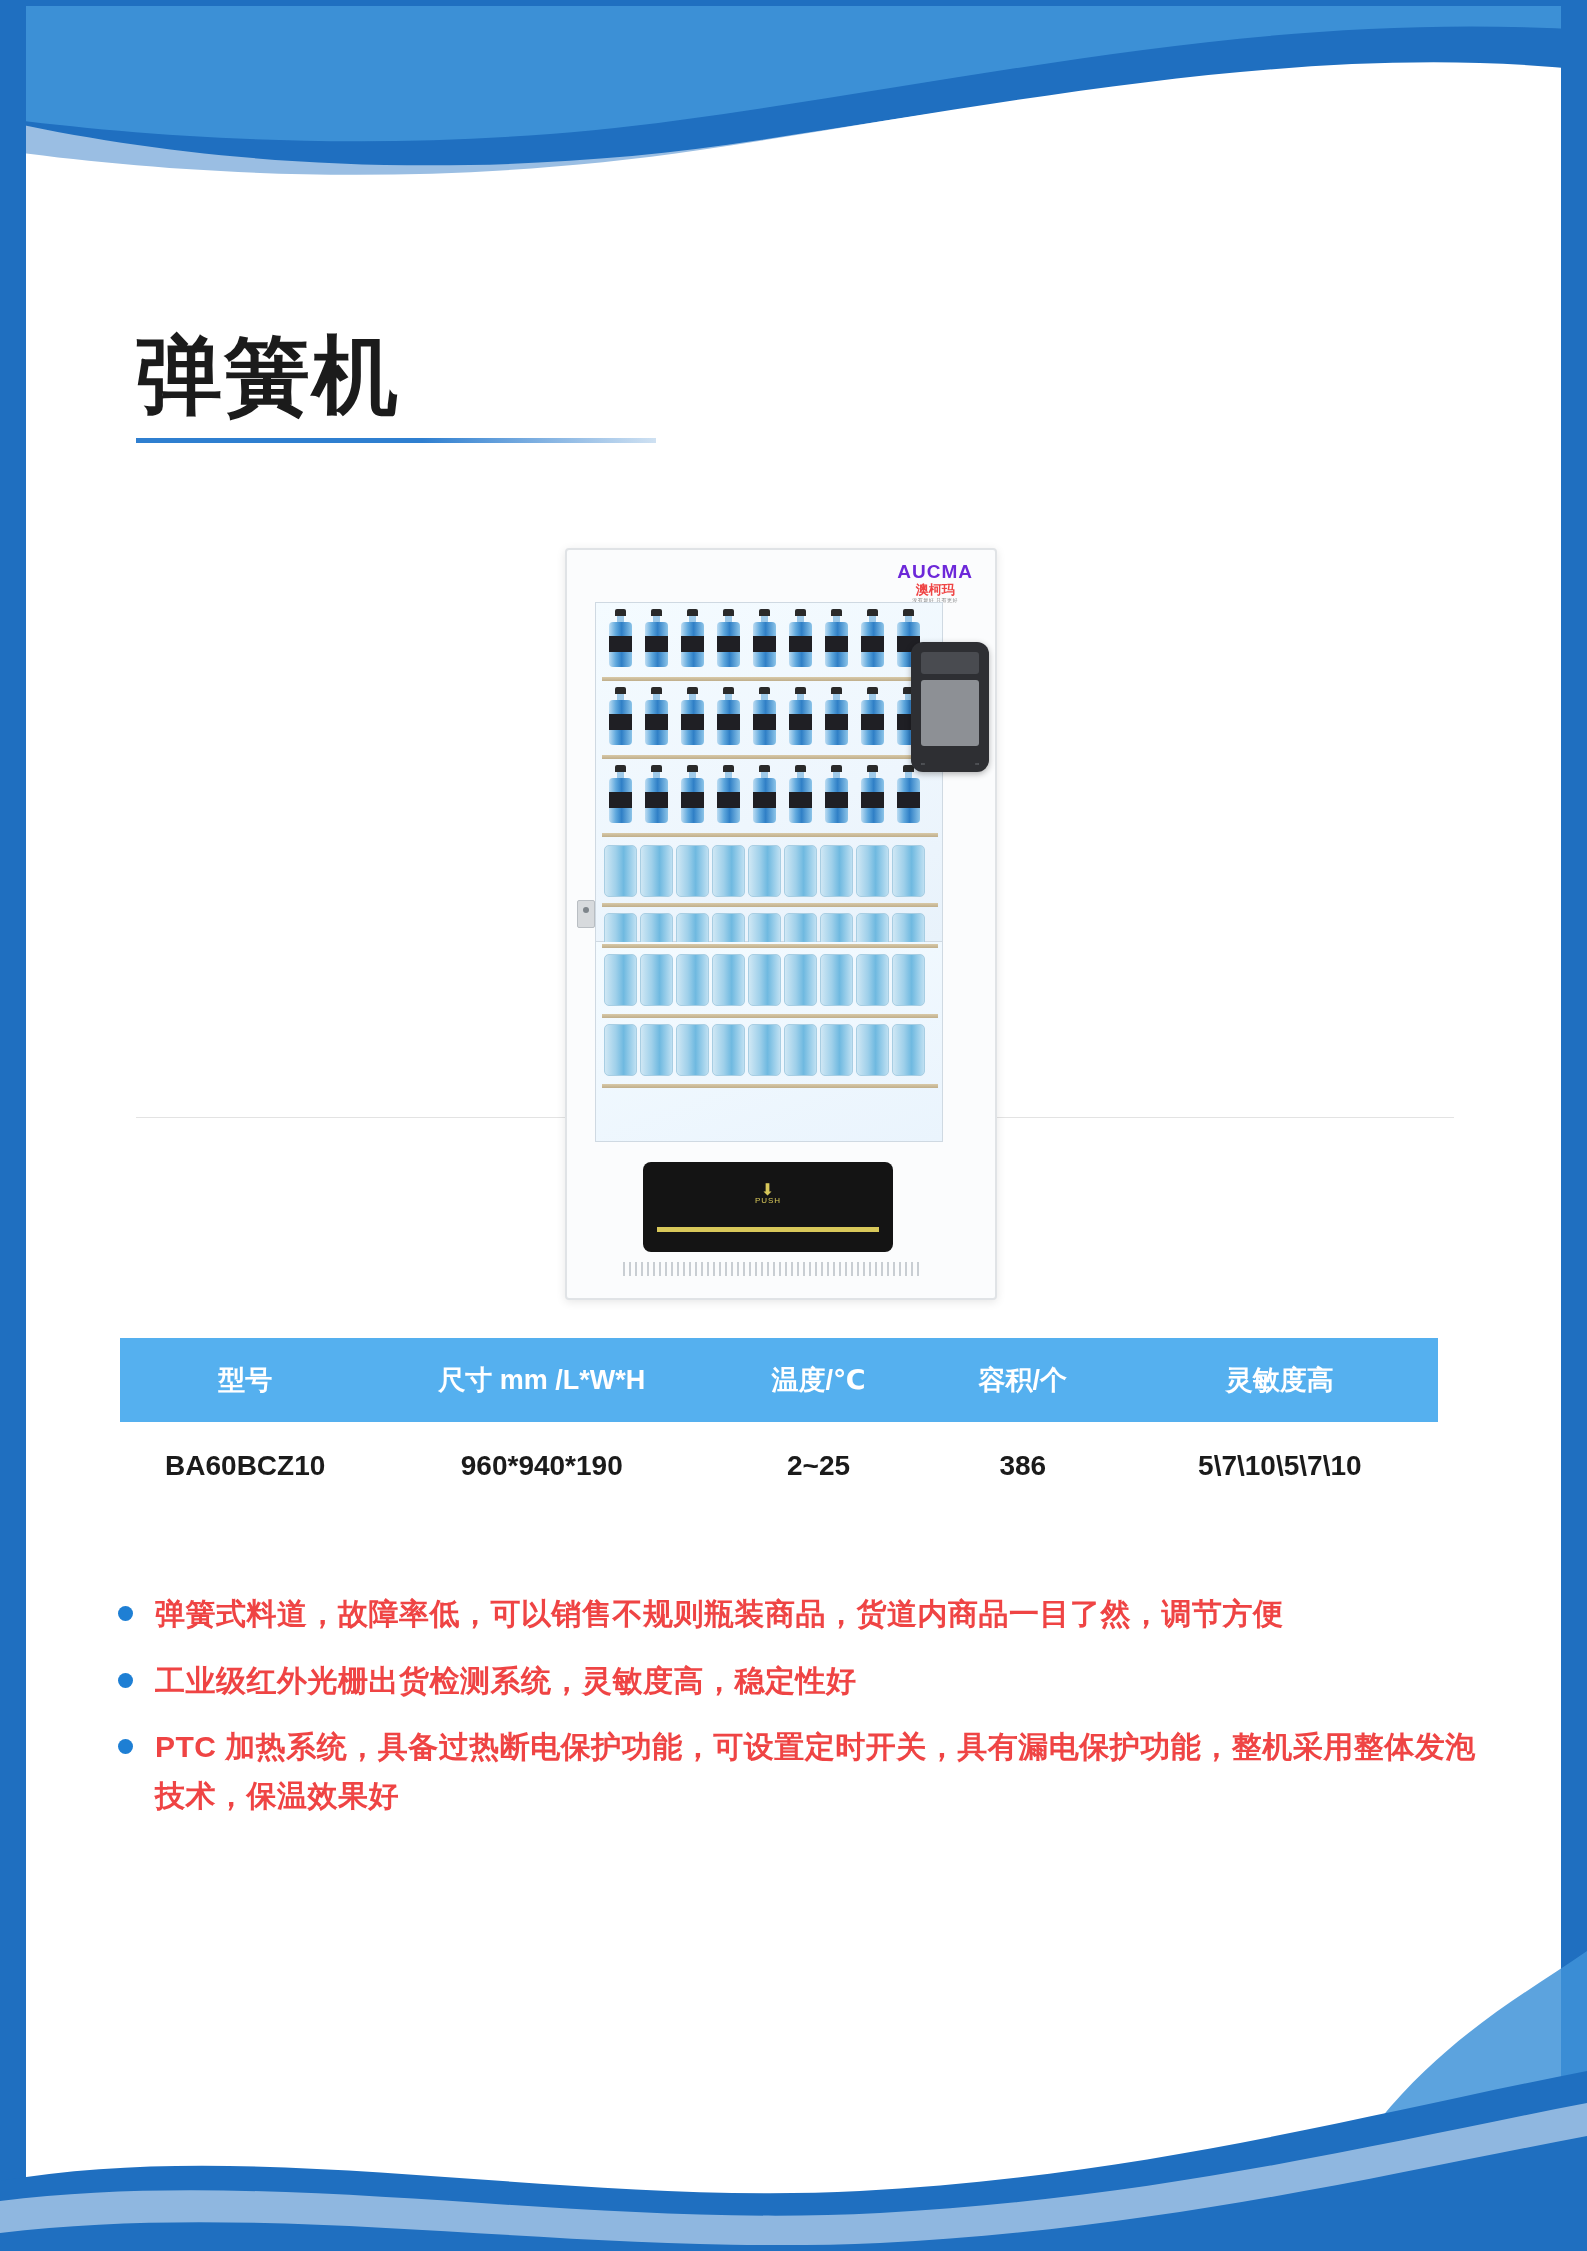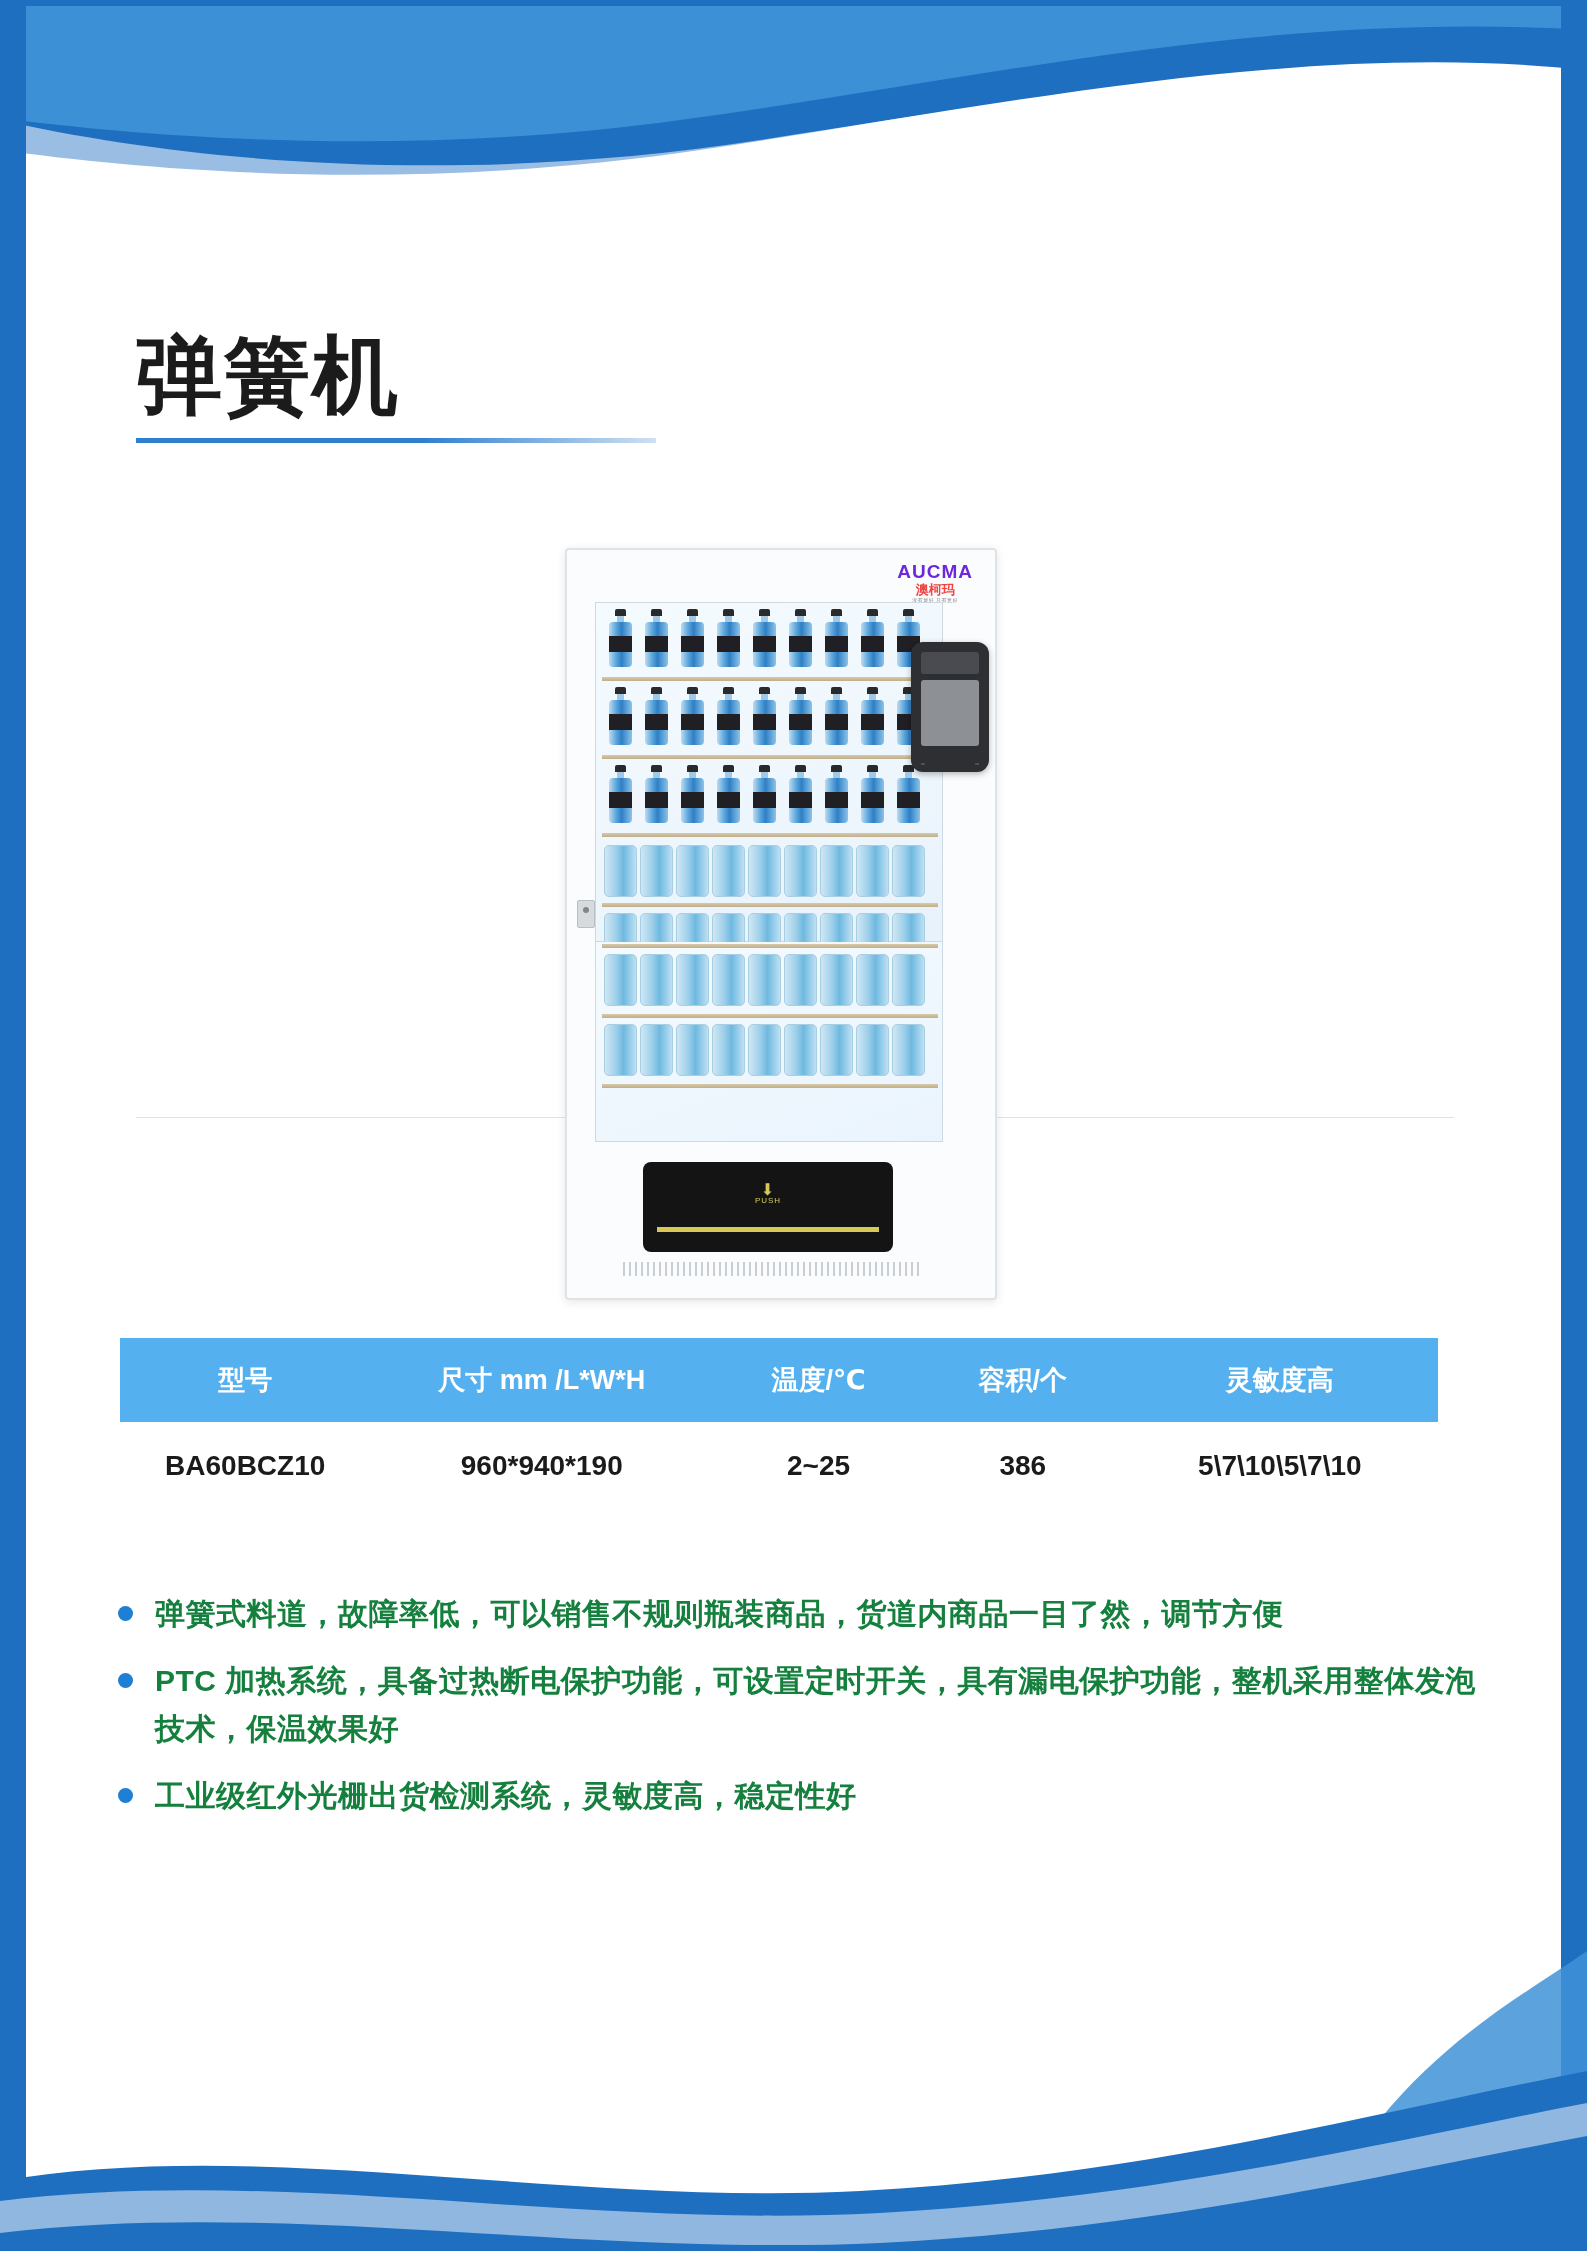--- a/index.html
+++ b/index.html
@@ -314,21 +314,21 @@
   .bullet {
     flex: 0 0 auto;
     width: 15px;
     height: 15px;
     border-radius: 50%;
     background: #1e7fd4;
     margin-top: 16px;
     margin-right: 22px;
   }
   .feature-text {
-    color: #15803d;
+    color: #ef4444;
     font-size: 30px;
     font-weight: bold;
     line-height: 1.62;
     letter-spacing: 0.5px;
   }
 </style>
 </head>
 <body>
 
 <div class="page">
@@ -627,25 +627,25 @@
     </tbody>
   </table>
 
   <div class="features">
     <div class="feature">
       <div class="bullet"></div>
       <div class="feature-text">弹簧式料道，故障率低，可以销售不规则瓶装商品，货道内商品一目了然，调节方便</div>
     </div>
     <div class="feature">
       <div class="bullet"></div>
-      <div class="feature-text">PTC 加热系统，具备过热断电保护功能，可设置定时开关，具有漏电保护功能，整机采用整体发泡技术，保温效果好</div>
+      <div class="feature-text">工业级红外光栅出货检测系统，灵敏度高，稳定性好</div>
     </div>
     <div class="feature">
       <div class="bullet"></div>
-      <div class="feature-text">工业级红外光栅出货检测系统，灵敏度高，稳定性好</div>
+      <div class="feature-text">PTC 加热系统，具备过热断电保护功能，可设置定时开关，具有漏电保护功能，整机采用整体发泡技术，保温效果好</div>
     </div>
   </div>
 
   <svg class="footer-svg" viewBox="0 0 1587 300" preserveAspectRatio="none">
     <path d="M1587,0 C1500,60 1380,120 1300,300 L1587,300 Z" fill="#3f93d8" opacity="0.85"></path>
     <path d="M0,230 C260,185 560,255 860,240 C1140,226 1380,160 1587,120 L1587,300 L0,300 Z" fill="#1f6fc0"></path>
     <path d="M0,250 C280,215 580,278 880,262 C1160,247 1390,190 1587,152 L1587,185 C1390,222 1160,278 880,292 C580,306 280,248 0,282 Z" fill="#ffffff" opacity="0.5"></path>
     <rect x="0" y="294" width="1587" height="6" fill="#1f6fc0"></rect>
   </svg>
 

